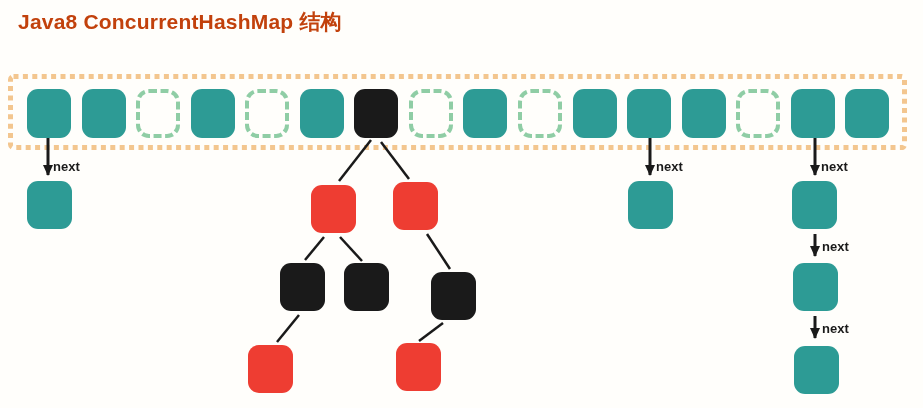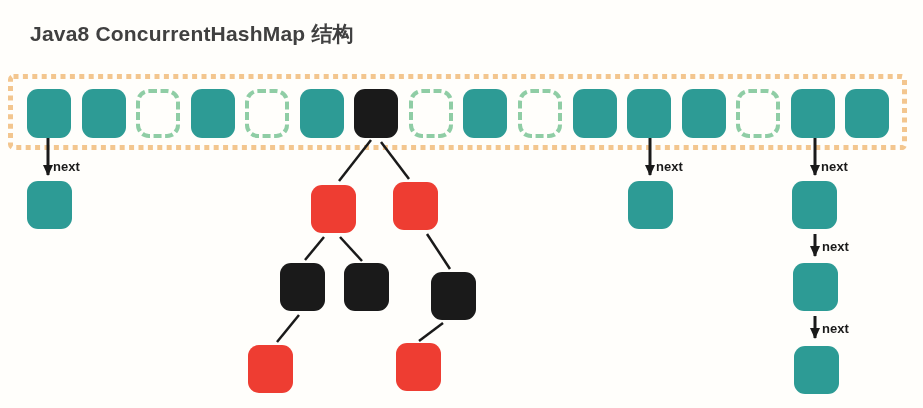--- a/index.html
+++ b/index.html
@@ -2,22 +2,22 @@
 <html><head>
 <meta charset="utf-8">
 <style>
   html,body{margin:0;padding:0;background:#fffefb;}
   .canvas{
     position:relative;width:923px;height:408px;overflow:hidden;
     background:#fffefb;
     font-family:"Liberation Sans","DejaVu Sans",sans-serif;
   }
   .title{
-    position:absolute;left:18px;top:8px;margin:12px;
-    font-size:21px;font-weight:bold;color:#404040;letter-spacing:0.2px;
+    position:absolute;left:18px;top:8px;margin:0;
+    font-size:21px;font-weight:bold;color:#c2410c;letter-spacing:0.2px;
   }
   .overlay{position:absolute;left:0;top:0;pointer-events:none;}
   .overlay .array-border{
     fill:none;stroke:var(--orange);stroke-width:5;
     stroke-dasharray:5 4.4;
   }
   .overlay line{stroke:var(--ink);}
   .overlay line.arrow{stroke-width:3;}
   .overlay line.tree{stroke-width:2.5;}
   .overlay text.next-label{

